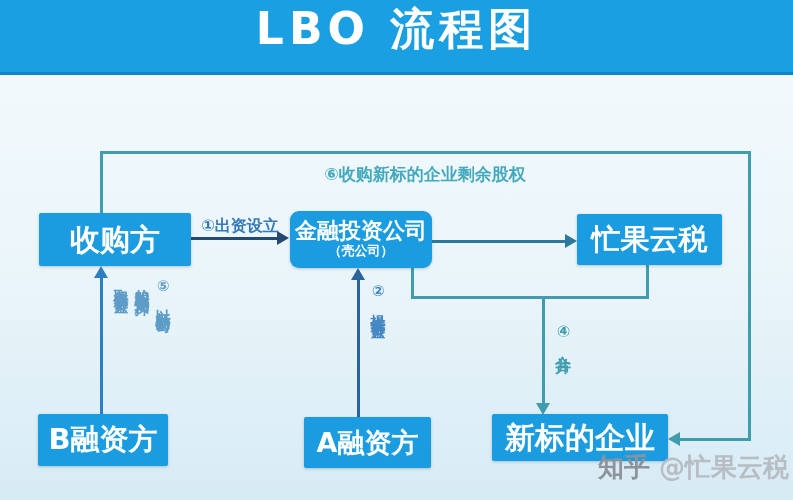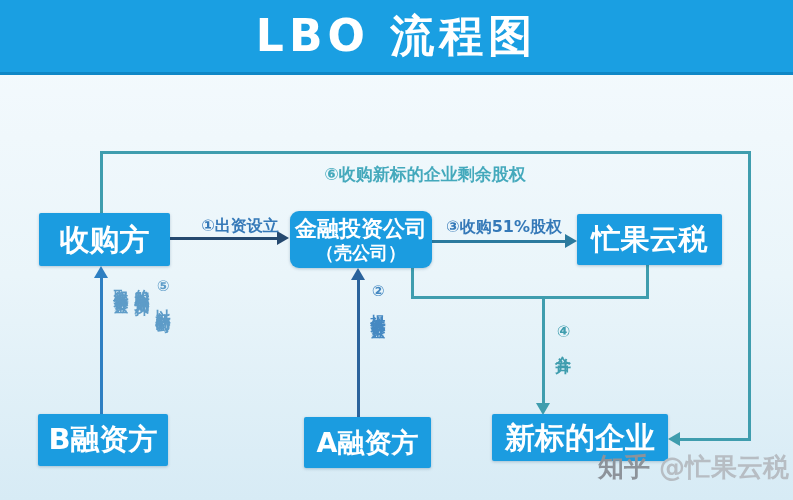--- a/index.html
+++ b/index.html
@@ -5,34 +5,34 @@
   html,body { margin:0; padding:0; }
   .canvas {
     position:relative; width:793px; height:500px; overflow:hidden;
     background:linear-gradient(180deg,#f6fbfe 0%,#eaf5fa 55%,#d7ebf5 100%);
     font-family:"DejaVu Sans","Liberation Sans",sans-serif;
   }
   
   .banner {
     position:absolute; left:0; top:0; width:793px; height:72px;
     background:#1a9fe2; border-bottom:3px solid #0f87c6;
-    display:flex; align-items:center; justify-content:center;
+    display:flex; justify-content:center;
   }
   .banner h1 { margin:0; color:#ffffff; font-size:44px; font-weight:bold; letter-spacing:5px; }
 
   
   .node {
     position:absolute; background:#1b9ce0; color:#ffffff; font-weight:bold;
     display:flex; flex-direction:column; align-items:center; justify-content:center;
     border-radius:2px; box-shadow:0 1px 3px rgba(10,60,100,.25); text-align:center; line-height:1.1;
   }
-  .n-acquirer   { left:39;  top:213px; left:39px;  width:131px; height:53px; font-size:30px;text-align:center; }
+  .n-acquirer   { left:39;  top:213px; left:39px;  width:152px; height:53px; font-size:30px;text-align:center; }
   .n-shell      { left:290px; top:211px; width:142px; height:57px;border-radius:9px; }
   .n-shell .l1  { font-size:22px; }
-  .n-shell .l2  { font-size:18px; margin-top:2px; }
+  .n-shell .l2  { font-size:13px; margin-top:2px;font-family:Liberation Mono, monospace; }
   .n-target     { left:577px; top:214px; width:145px; height:51px; font-size:29px; }
   .n-finb       { left:38px;  top:414px; width:130px; height:52px; font-size:29px; }
   .n-fina       { left:304px; top:417px; width:127px; height:51px; font-size:27px; }
   .n-newtarget  { left:492px; top:414px; width:176px; height:47px; font-size:30px; }
 
   
   .edge { position:absolute; }
   .h { height:3px; } .v { width:3px; }
   .c-navy  { background:#25496f; }
   .c-blue  { background:#2e7fc2; }
@@ -79,21 +79,20 @@
   <div class="edge h c-teal" style="left:678px; top:438px; width:73px;"></div>
   <div class="ah ah-left" style="left:668px; top:432px;"></div>
   <div class="lbl lbl-step6">⑥收购新标的企业剩余股权</div>
 
   <div class="edge h c-navy" style="left:170px; top:237px; width:107px;"></div>
   <div class="ah ah-right" style="left:277px; top:231px;"></div>
   <div class="lbl lbl-step1">①出资设立</div>
 
   <div class="edge h c-steel" style="left:432px; top:240px; width:133px;"></div>
   <div class="ah ah-right steel" style="left:565px; top:234px;"></div>
-  <div class="lbl lbl-step3">③收购51%股权</div>
 
   <div class="edge v c-blue" style="left:100px; top:275px; height:139px;"></div>
   <div class="ah ah-up" style="left:94px; top:266px;"></div>
   <div class="lbl vtext lbl-step5">⑤以新标的公司
 的股权作为质押
 取得债务资金</div>
 
   <div class="edge v c-blue2" style="left:357px; top:277px; height:141px;"></div>
   <div class="ah ah-up blue2" style="left:351px; top:268px;"></div>
   <div class="lbl vtext lbl-step2">②提供债务资金</div>

